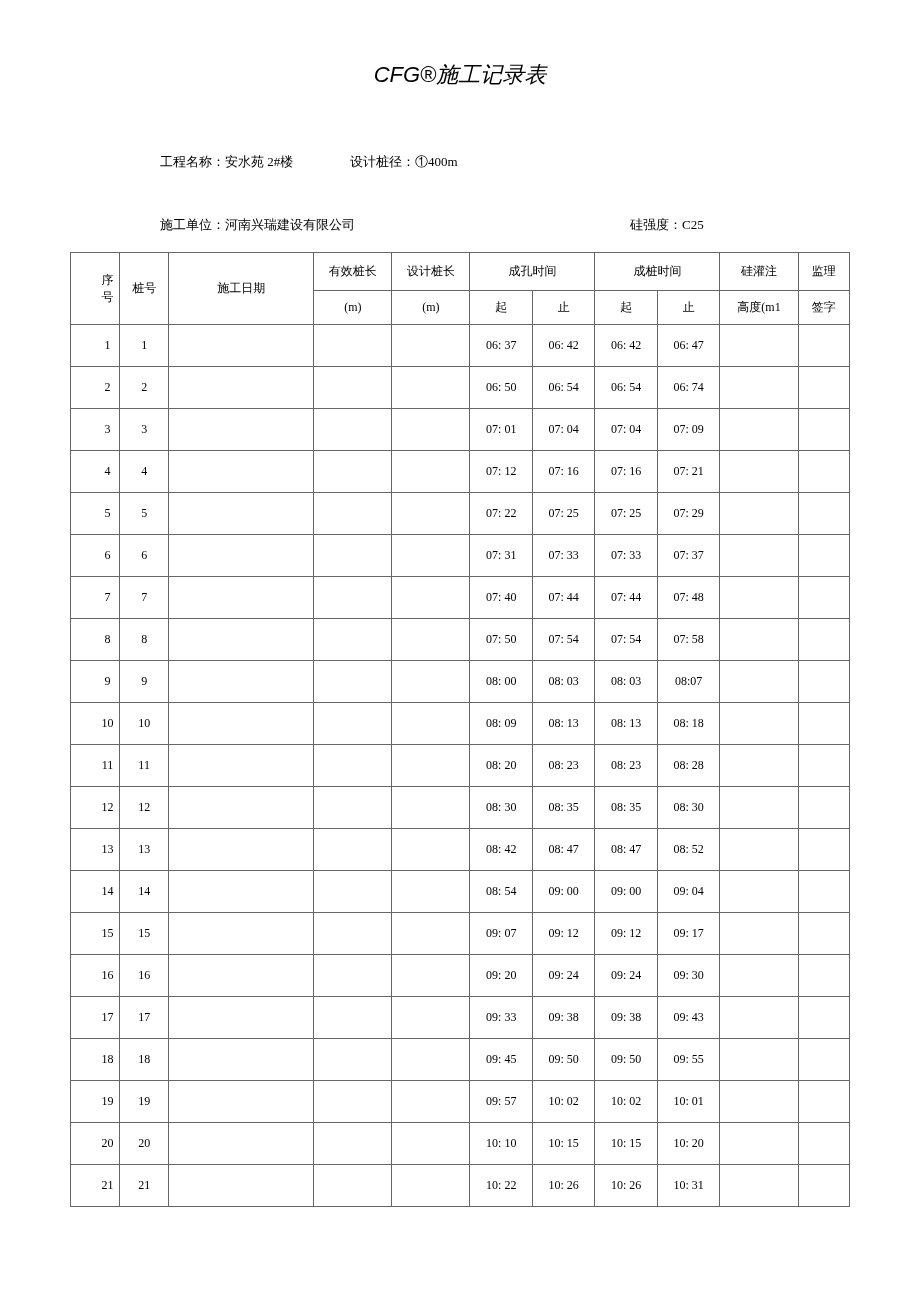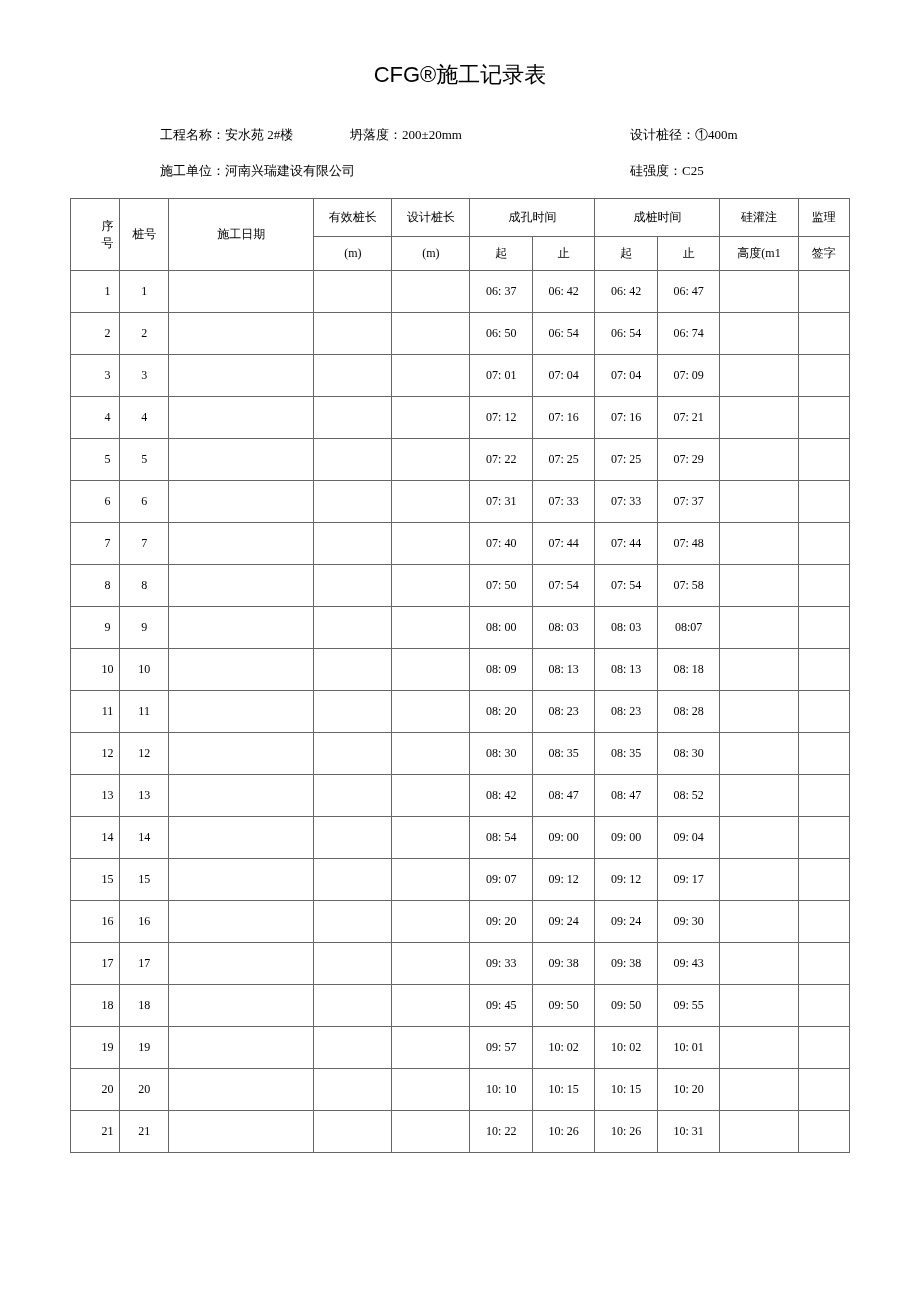--- a/index.html
+++ b/index.html
@@ -9,29 +9,31 @@
       color: #000;
       padding: 60px 70px;
       width: 920px;
     }
     .title {
       text-align: center;
       font-size: 22px;
       font-weight: normal;
       margin-bottom: 36px;
       font-family: Arial, "Microsoft YaHei", sans-serif;
+      font-style: italic;
     }
     .meta-row {
       display: flex;
       font-size: 13px;
       margin-bottom: 18px;
       padding-left: 90px;
     }
     .meta-item {
       white-space: nowrap;
+      margin-top: 27px;
     }
     .meta-row1 .meta-item:nth-child(1) { width: 190px; }
     .meta-row1 .meta-item:nth-child(2) { width: 280px; }
     .meta-row2 .meta-item:nth-child(1) { width: 470px; }
     table {
       border-collapse: collapse;
       width: 100%;
       font-size: 12px;
     }
     th, td {
@@ -53,23 +55,20 @@
     .col-sign  { width: 46px; }
   </style>
 </head>
 <body>
 
 <h1 class="title">CFG®施工记录表</h1>
 
 <div class="meta-row meta-row1">
   <div class="meta-item">
     <span>工程名称：</span><span>安水苑 2#楼</span>
-  </div>
-  <div class="meta-item">
-    <span>坍落度：</span><span>200±20mm</span>
   </div>
   <div class="meta-item">
     <span>设计桩径：</span><span>①400m</span>
   </div>
 </div>
 
 <div class="meta-row meta-row2">
   <div class="meta-item">
     <span>施工单位：</span><span>河南兴瑞建设有限公司</span>
   </div>

